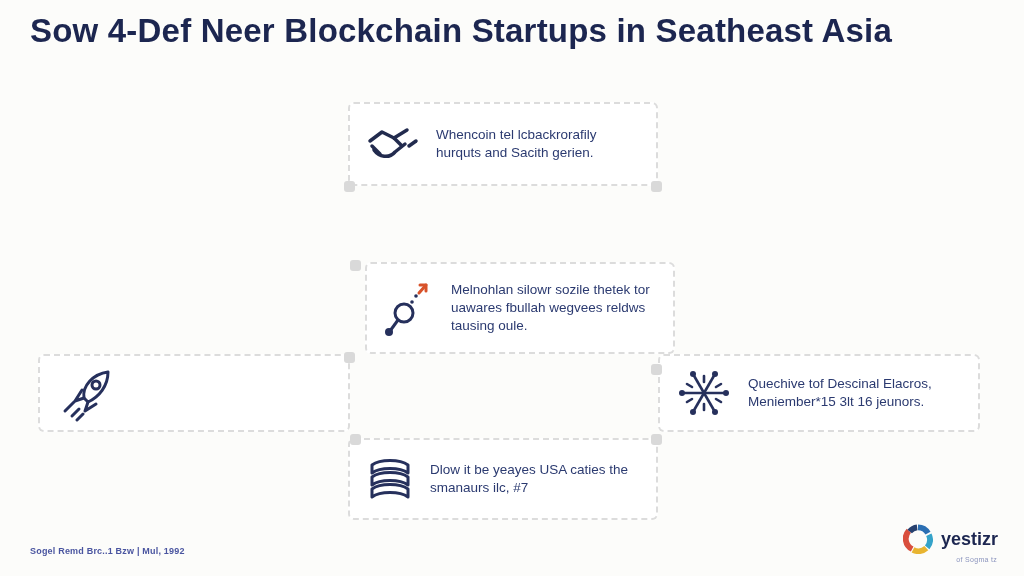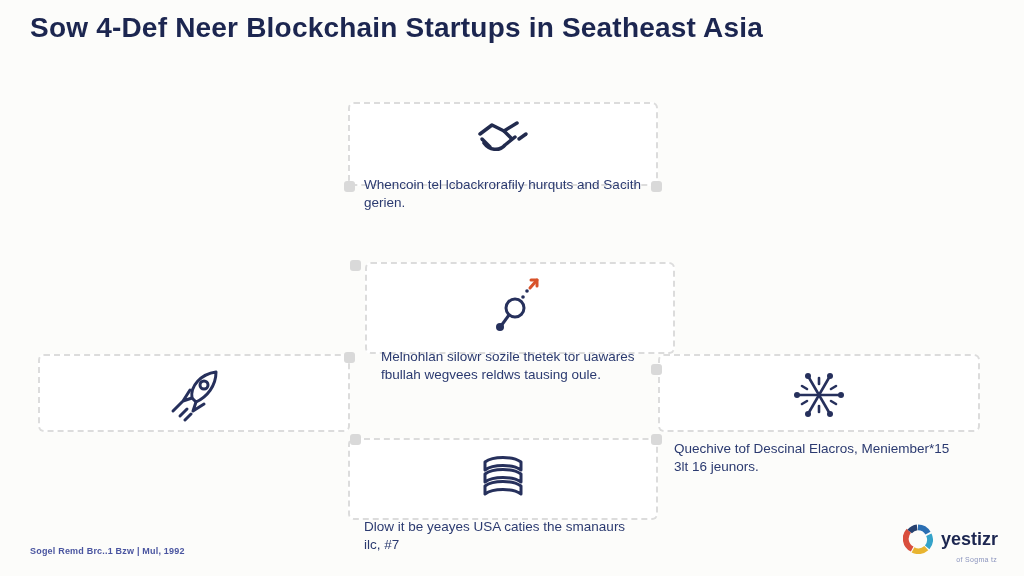--- a/index.html
+++ b/index.html
@@ -3,26 +3,26 @@
 <meta charset="utf-8">
 <style>
   html,body{margin:0;padding:0;background:#e9e9e9;}
   .canvas{
     position:relative;width:1024px;height:576px;overflow:hidden;
     background:#fcfcfa;
     font-family:"Liberation Sans", sans-serif;
   }
   .page-title{
     position:absolute;left:30px;top:12px;margin:0;
-    font-size:28px;font-weight:700;color:#1c2650;letter-spacing:.2px;
+    font-size:33px;font-weight:700;color:#1c2650;letter-spacing:.2px;
   }
   .card{
     position:absolute;box-sizing:border-box;
     border:2px dashed #dcdcdc;border-radius:6px;background:#ffffff;
-    display:flex;align-items:center;gap:14px;padding:8px 14px;flex-direction:column;
+    display:flex;align-items:center;gap:14px;padding:8px 14px;
   }
   .card .icon{flex:0 0 auto;display:flex;align-items:center;justify-content:center;}
   .card .txt{
     flex:1 1 auto;margin:0;color:#2b3a70;font-size:13.5px;line-height:1.35;
   }
   .card.right-text .txt{text-align:left;}
   .card.left-text .txt{text-align:right;}
   .connector{
     position:absolute;width:11px;height:11px;border-radius:3px;
     background:#d9d9d9;

